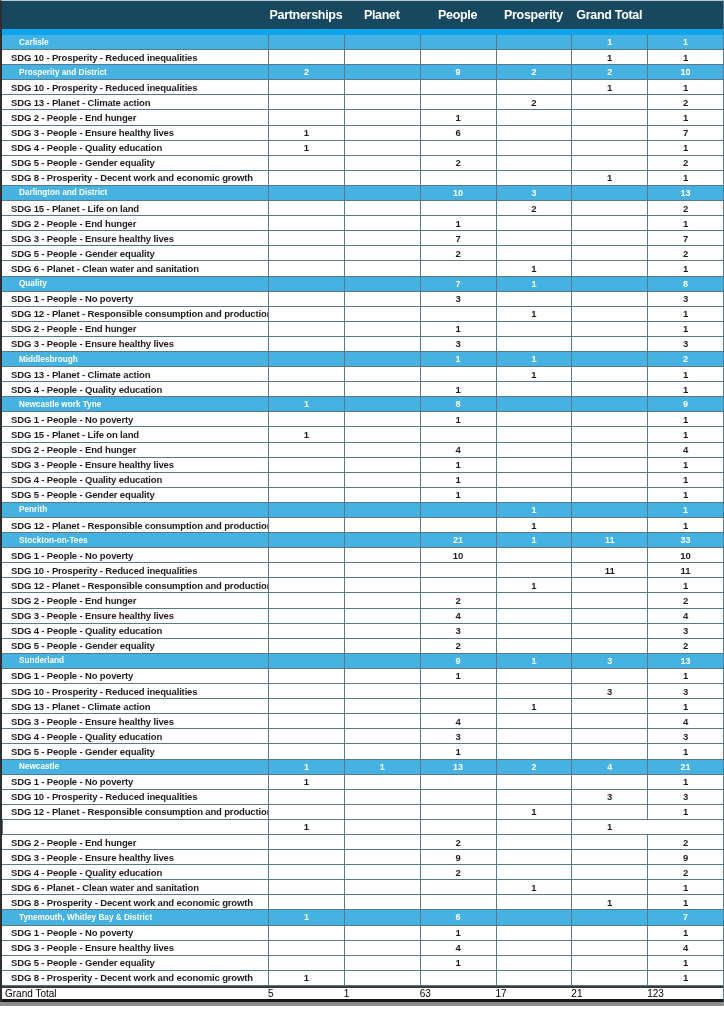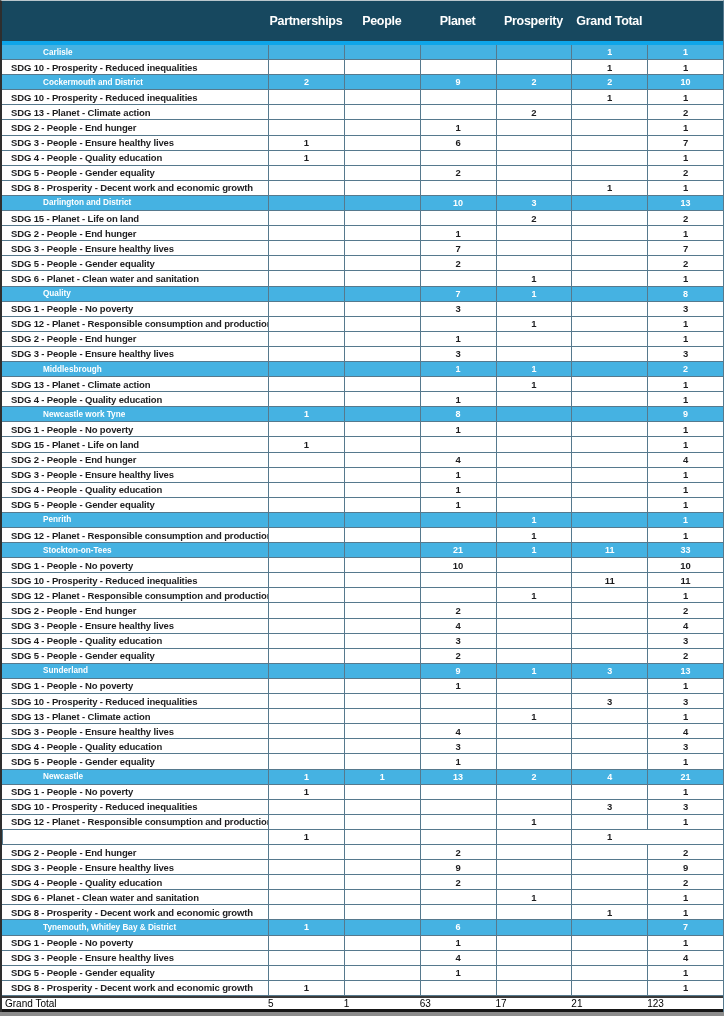--- a/index.html
+++ b/index.html
@@ -18,22 +18,22 @@
     border-top:1px solid #b9c6cc;
     border-right:1px solid var(--grid);
   }
   .grid-row{
     display:grid;
     grid-template-columns:266px repeat(6,1fr);
     align-items:stretch;
   }
   .header-row{
     background:var(--navy);
-    height:44px;
-    border-bottom:4px solid #0ea5e9;
+    height:34px;
+    border-bottom:6px solid #0ea5e9;
   }
   .header-row .cell{
     color:#ffffff;
     font-weight:700;
     font-size:12.5px;
     letter-spacing:-0.3px;
     display:flex;
     align-items:center;
     justify-content:center;
     white-space:nowrap;
@@ -60,22 +60,21 @@
     font-weight:700;
     color:var(--ink);
     letter-spacing:-0.15px;
     padding-left:9px;
   }
   .group-row{background:var(--blue);}
   .group-row .label{
     color:#ffffff;
     font-size:8.2px;
     letter-spacing:0;
-    padding-left:4px;
-    margin-left:37px;
+    padding-left:17px;
   }
   .group-row .num{color:#ffffff;font-size:9px;}
   .grand-row{
     height:16px;
     border-top:2px solid #3a3a3a;
     border-bottom:3px solid #161616;
     background:#fff;
   }
   .grand-row .label{padding-left:3px;font-size:10px;letter-spacing:0;}
   .grand-row .num{font-size:10px;}
@@ -86,22 +85,22 @@
   }
 </style>
 </head>
 <body>
 
 <div class="table-wrap">
 
   <div class="grid-row header-row">
     <div class="cell"></div>
     <div class="cell">Partnerships</div>
+    <div class="cell">Planet</div>
     <div class="cell">People</div>
-    <div class="cell">Planet</div>
     <div class="cell">Prosperity</div>
     <div class="cell">Grand Total</div>
   </div>
 
   <div>
       <div class="grid-row row group-row">
     <div class="cell label">Carlisle</div>
     <div class="cell num"></div>
     <div class="cell num"></div>
     <div class="cell num"></div>
@@ -112,21 +111,21 @@
       <div class="grid-row row data-row">
     <div class="cell label">SDG 10 - Prosperity - Reduced inequalities</div>
     <div class="cell num"></div>
     <div class="cell num"></div>
     <div class="cell num"></div>
     <div class="cell num"></div>
     <div class="cell num">1</div>
     <div class="cell num">1</div>
   </div>
       <div class="grid-row row group-row">
-    <div class="cell label">Cockermouth and District</div>
+    <div class="cell label">Prosperity and District</div>
     <div class="cell num">2</div>
     <div class="cell num"></div>
     <div class="cell num">9</div>
     <div class="cell num">2</div>
     <div class="cell num">2</div>
     <div class="cell num">10</div>
   </div>
       <div class="grid-row row data-row">
     <div class="cell label">SDG 10 - Prosperity - Reduced inequalities</div>
     <div class="cell num"></div>

